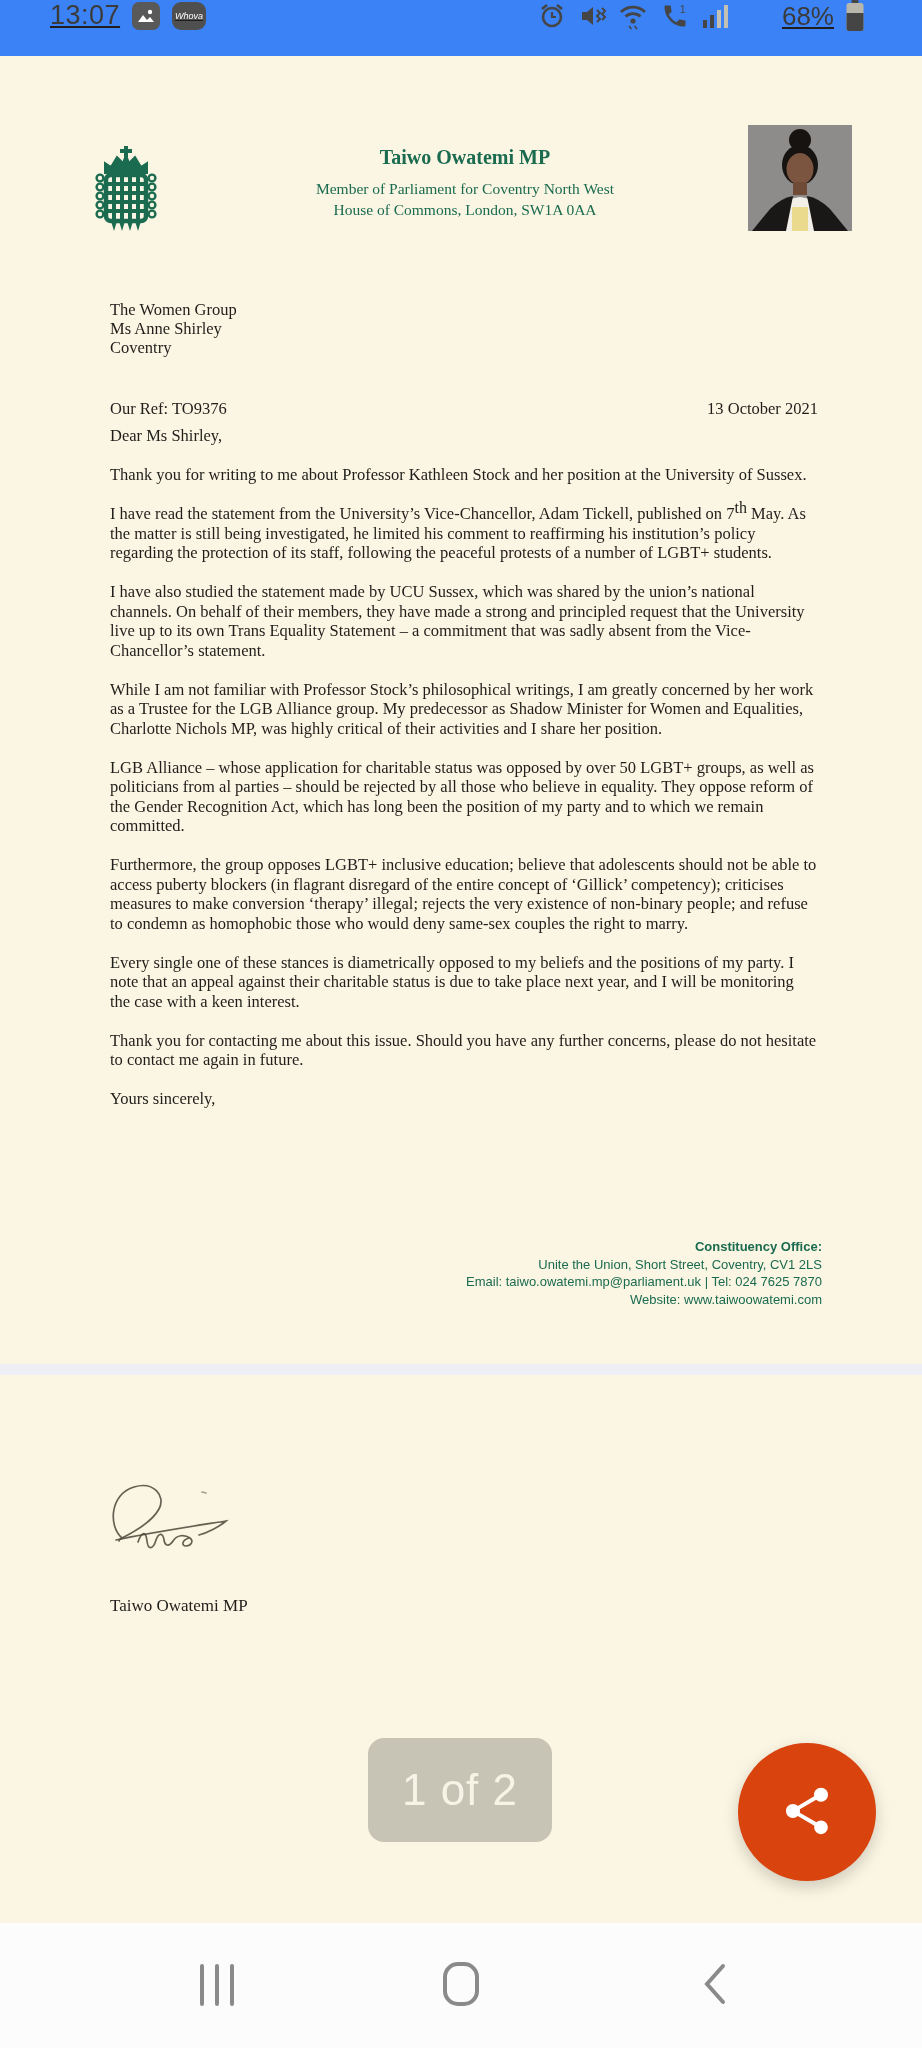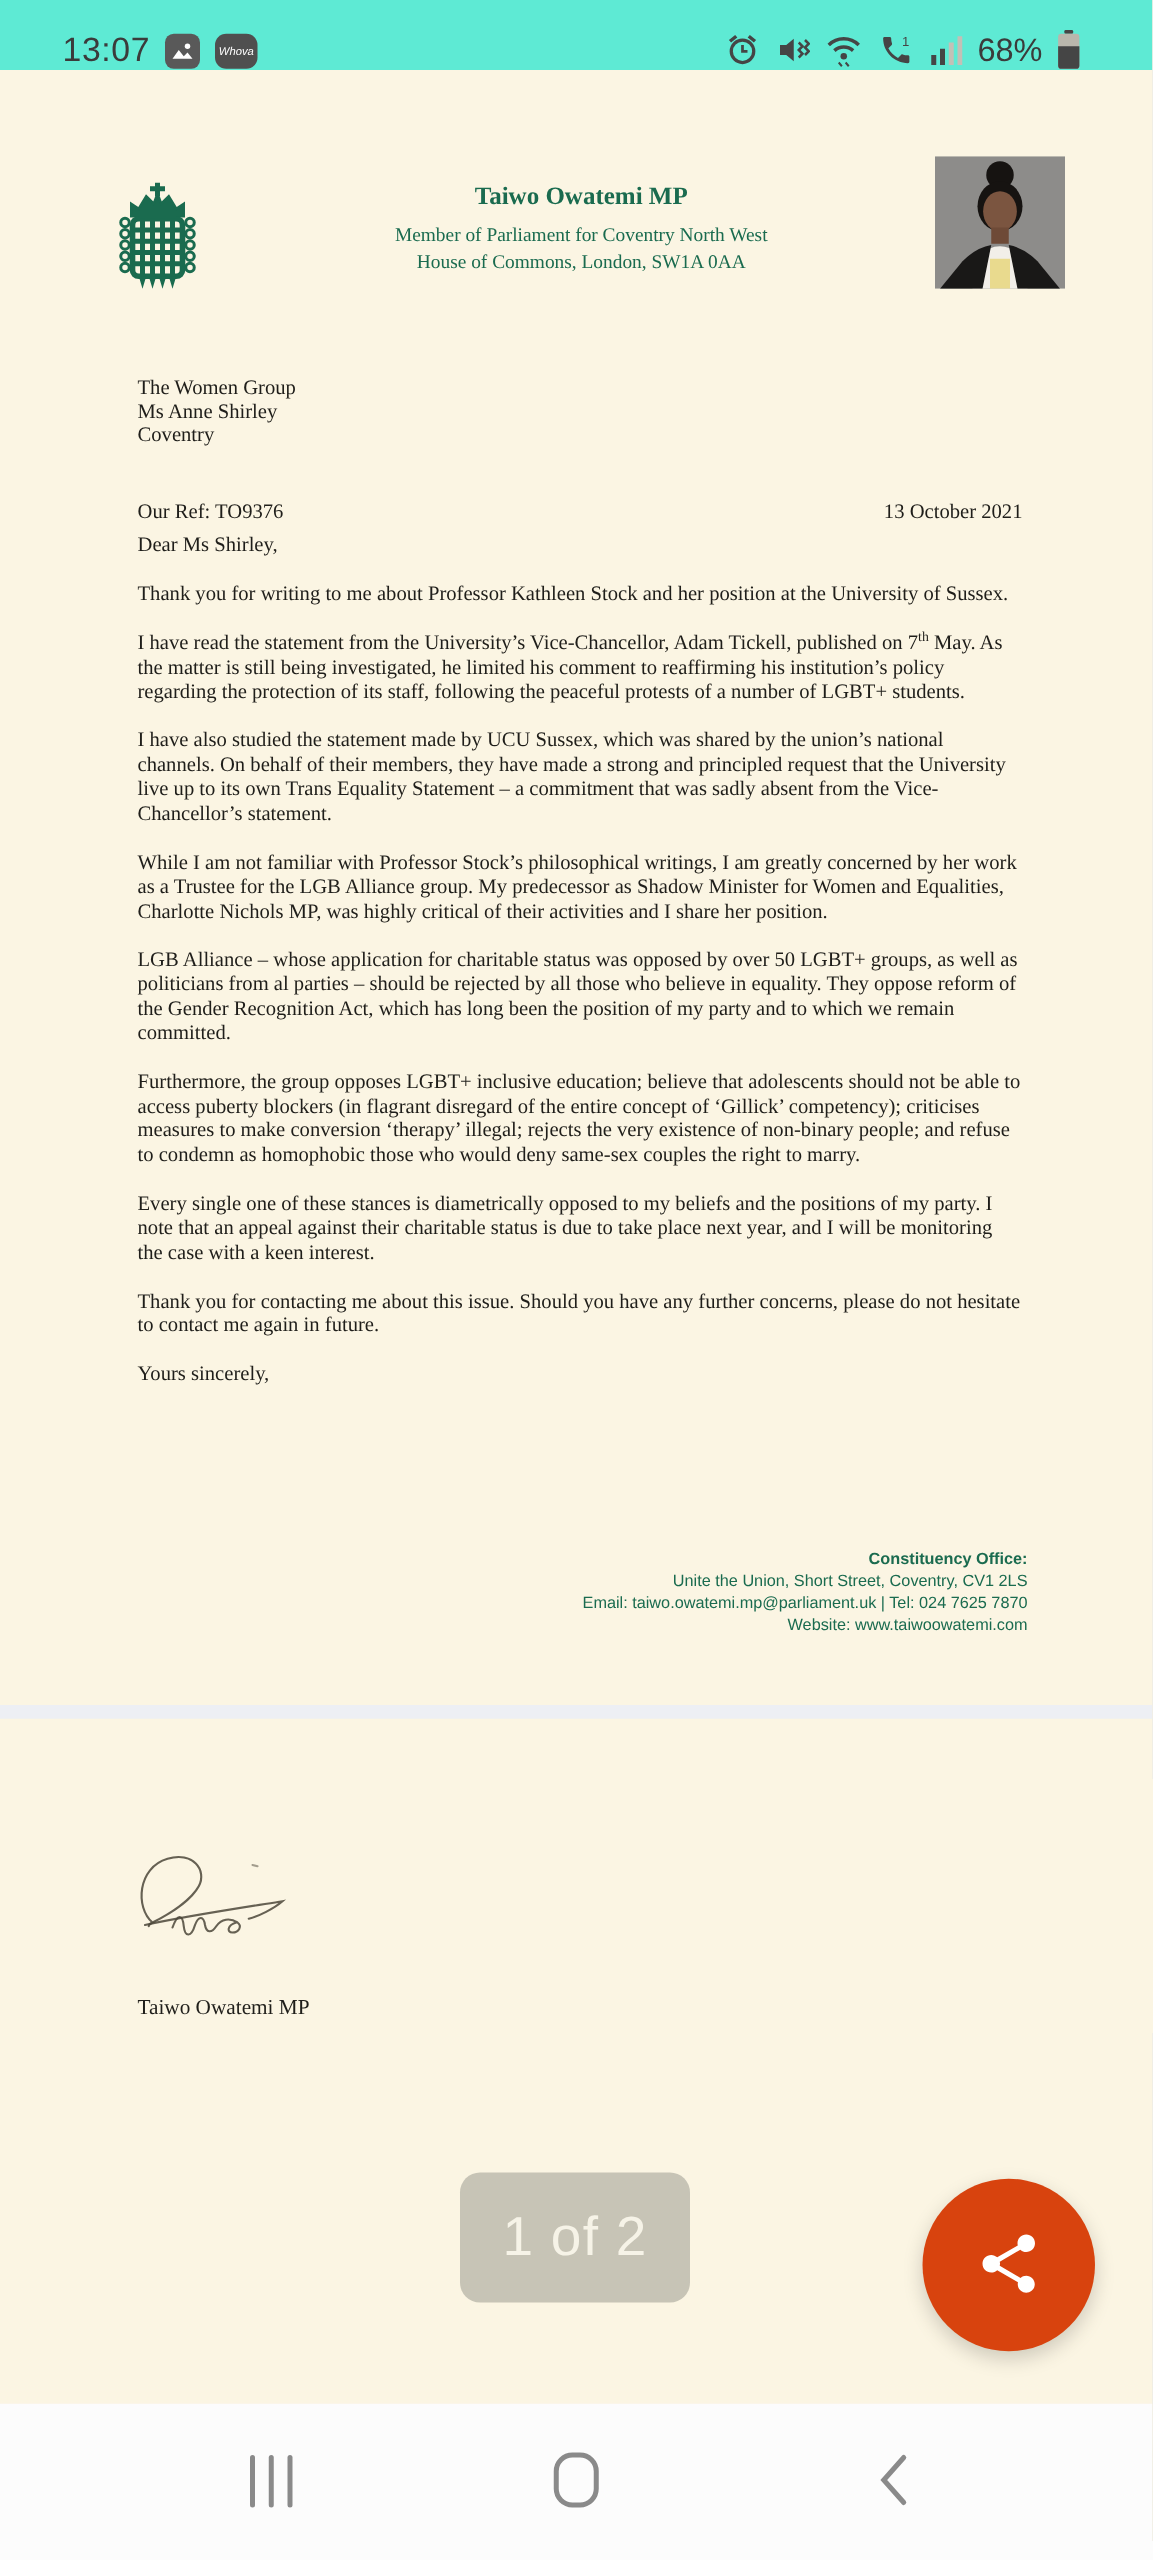--- a/index.html
+++ b/index.html
@@ -1,44 +1,44 @@
 <!DOCTYPE html>
 <html><head>
 <meta charset="utf-8">
 <style>
   html,body{margin:0;padding:0;background:#e8e8e8;}
   .screen{position:relative;width:922px;height:2048px;background:#fbf5e3;overflow:hidden;
           font-family:"Liberation Serif",serif;color:#1f1e1a;}
   
-  .status-bar{position:absolute;top:0;left:0;right:0;height:56px;background:#5eead4;
-              display:flex;align-items:flex-end;justify-content:space-between;
+  .status-bar{position:absolute;top:0;left:0;right:0;height:56px;background:#3b82f6;
+              display:flex;align-items:flex-start;justify-content:space-between;
               padding:0 58px 0 50px;box-sizing:border-box;
-              font-family:"Liberation Sans",sans-serif;}
+              font-family:"Liberation Sans",sans-serif;text-decoration:underline;}
   .sb-left,.sb-right{display:flex;align-items:center;gap:12px;}
   .sb-time{font-size:27px;color:#3b3b3b;letter-spacing:.5px;}
-  .sb-pct{font-size:26px;color:#3b3b3b;}
+  .sb-pct{font-size:26px;color:#3b3b3b;margin-left:42px;}
   .app-badge{width:34px;height:28px;border-radius:9px;background:#4f4f4f;display:flex;
              align-items:center;justify-content:center;}
   .app-badge span{color:#fff;font-size:9px;font-style:italic;font-family:"Liberation Sans",sans-serif;}
   .gallery-badge{width:28px;height:28px;border-radius:7px;background:#595959;display:flex;
              align-items:center;justify-content:center;}
   .sb-icon{display:flex;align-items:center;justify-content:center;}
   
   .logo{position:absolute;left:92px;top:146px;}
   .head-text{position:absolute;left:195px;top:146px;width:540px;text-align:center;color:#1a6b4f;}
   .mp-name{font-size:20px;font-weight:bold;margin-bottom:9px;}
   .mp-line{font-size:15.5px;line-height:21px;}
   .photo{position:absolute;left:748px;top:125px;width:104px;height:106px;}
   
   .letter-body{position:absolute;left:110px;top:300px;width:708px;font-size:16.5px;line-height:19.5px;}
   .addr-line{line-height:19px;}
   .ref-row{display:flex;justify-content:space-between;margin-top:42px;}
   .salutation{margin-top:7px;margin-bottom:20px;}
   .letter-body p{margin:0 0 19.5px;}
-  .letter-body sup{font-size:11px;line-height:0;}
+  .letter-body sup{font-size:16px;line-height:0;}
   .closing{margin-bottom:0;}
   
   .letter-footer{position:absolute;left:0;top:1238px;width:822px;text-align:right;
                  font-family:"Liberation Sans",sans-serif;font-size:13px;line-height:17.5px;color:#1a6b4f;}
   .lf-title{font-weight:bold;}
   
   .page-divider{position:absolute;left:0;top:1364px;width:922px;height:11px;background:#edeff4;}
   .signature{position:absolute;left:106px;top:1476px;}
   .signatory{position:absolute;left:110px;top:1596px;font-size:17px;}
   

